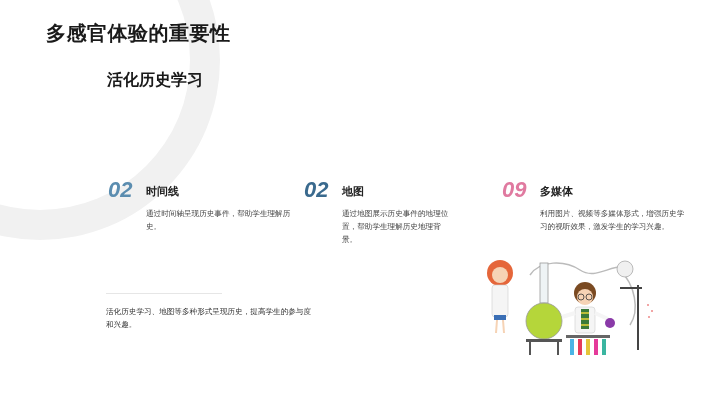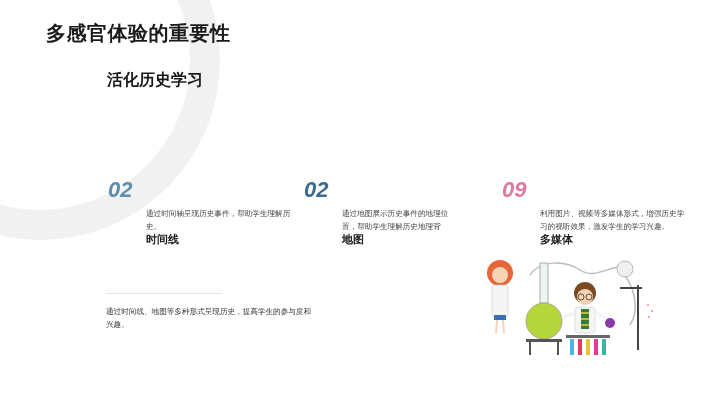--- a/index.html
+++ b/index.html
@@ -25,21 +25,21 @@
     font-size: 16px; font-weight: bold; color: #1a1a1a;
   }
   .item { position: absolute; top: 177px; width: 190px; }
   .item .num {
     position: absolute; left: 0; top: 0;
     font-size: 22px; font-weight: bold; font-style: italic;
     font-family: "Liberation Sans", sans-serif;
   }
   .item .head {
     position: absolute; left: 38px; top: 7px;
-    font-size: 11px; font-weight: bold; color: #222; margin-top: 48px;
+    font-size: 11px; font-weight: bold; color: #222;
   }
   .item .desc {
     position: absolute; left: 38px; top: 30px; width: 148px;
     font-size: 7.6px; line-height: 13px; color: #444;
   }
   .divider {
     position: absolute; left: 106px; top: 293px; width: 116px;
     height: 1px; background: #e6e6e6;
   }
   .summary {
@@ -68,21 +68,21 @@
   <div class="desc" style="width:110px">通过地图展示历史事件的地理位置，帮助学生理解历史地理背景。</div>
 </div>
 
 <div class="item" style="left:502px">
   <div class="num" style="color:#e07aa0">09</div>
   <div class="head">多媒体</div>
   <div class="desc">利用图片、视频等多媒体形式，增强历史学习的视听效果，激发学生的学习兴趣。</div>
 </div>
 
 <div class="divider"></div>
-<div class="summary">通过时间线、地图等多种形式呈现历史，提高学生的参与度和兴趣。</div>
+<div class="summary">活化历史学习、地图等多种形式呈现历史，提高学生的参与度和兴趣。</div>
 
 <svg class="illus" viewBox="0 0 190 105">
 
   <path d="M60 20 C70 5 95 5 110 15 C125 25 140 10 155 12" stroke="#bbb" stroke-width="1.5" fill="none"></path>
   <path d="M150 15 C165 30 170 55 160 70" stroke="#bbb" stroke-width="1.5" fill="none"></path>
 
   <circle cx="30" cy="18" r="13" fill="#e5663a"></circle>
   <circle cx="30" cy="20" r="8" fill="#f6d3b5"></circle>
   <rect x="22" y="30" width="16" height="32" rx="3" fill="#f5f5f5" stroke="#ccc" stroke-width="0.6"></rect>
   <rect x="24" y="60" width="12" height="5" fill="#3b6fb5"></rect>

